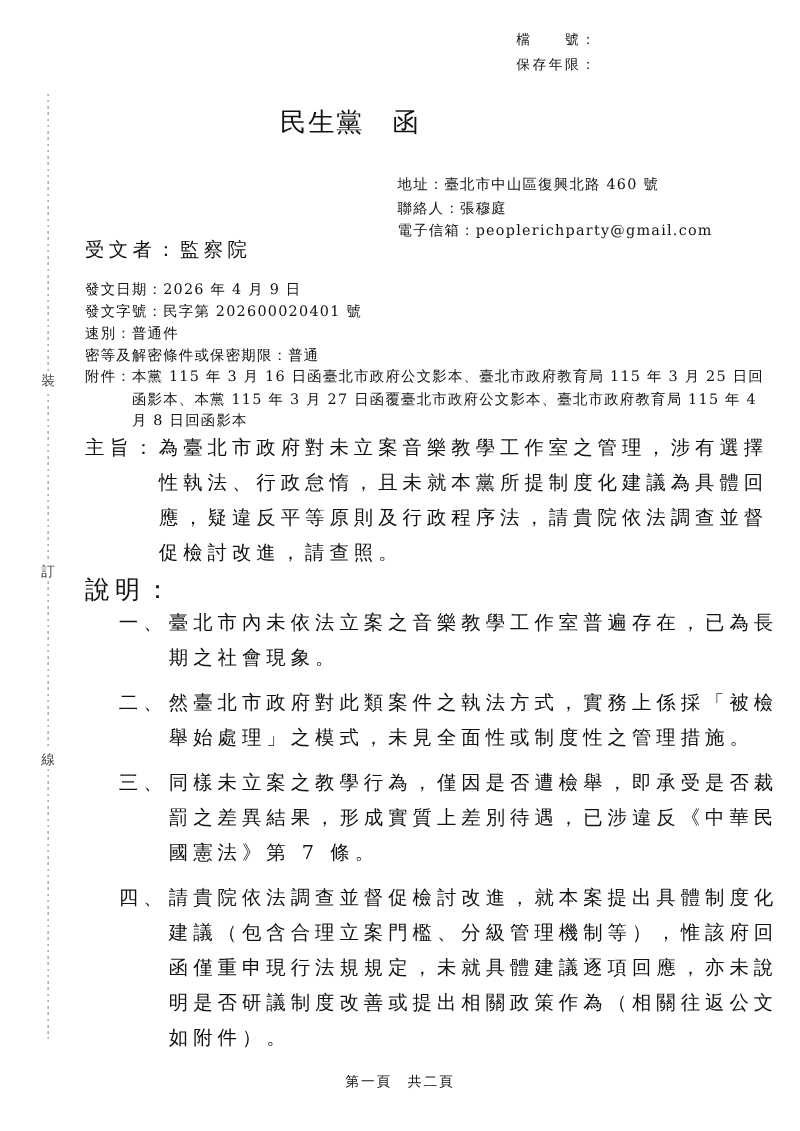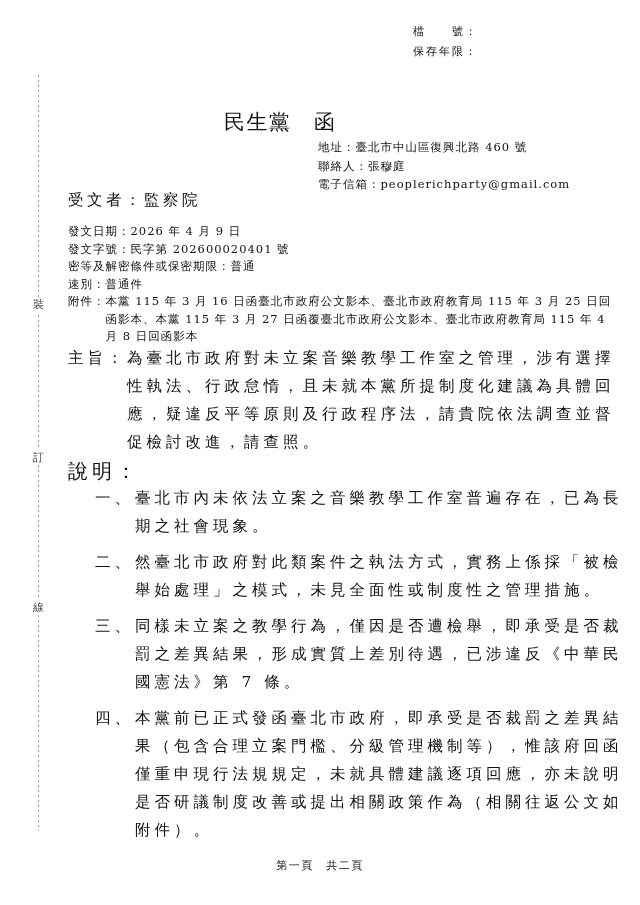--- a/index.html
+++ b/index.html
@@ -13,21 +13,21 @@
   }
   .binding-mark {
     position:absolute; left:30px; width:17px; text-align:center;
     font-size:11px; color:#444; background:#fff; line-height:15px;
   }
   .mark-zhuang { top:297px; }
   .mark-ding   { top:450px; }
   .mark-xian   { top:600px; }
 
   .fileno { position:absolute; left:413px; top:22px; font-size:11px; letter-spacing:2px; line-height:20px; }
-  .doc-title { position:absolute; left:224px; top:84px; font-size:21px; letter-spacing:1.5px; white-space:nowrap;margin-top:24px; }
+  .doc-title { position:absolute; left:224px; top:84px; font-size:21px; letter-spacing:1.5px; white-space:nowrap; }
   .letterhead { position:absolute; left:318px; top:138px; font-size:11.5px; letter-spacing:1px; line-height:18.5px; }
   .recipient { position:absolute; left:68px; top:190px; font-size:15.5px; letter-spacing:3.5px;text-align:right; }
 
   .meta { position:absolute; left:68px; top:223px; width:545px; font-size:11.5px; letter-spacing:1px; line-height:17.5px; }
   .hang { display:flex;justify-content:space-between; }
   .hang-label { flex:none; white-space:nowrap; }
   .hang-text { flex:1; }
 
   .subject { position:absolute; left:68px; top:344px; display:flex; font-size:15.5px; letter-spacing:4px; line-height:28px; }
   .subject-label { flex:none; width:59px; white-space:nowrap; }
@@ -63,22 +63,22 @@
     <div>地址：臺北市中山區復興北路 460 號</div>
     <div>聯絡人：張穆庭</div>
     <div>電子信箱：peoplerichparty@gmail.com</div>
   </div>
 
   <div class="recipient">受文者：監察院</div>
 
   <div class="meta">
     <div>發文日期：2026 年 4 月 9 日</div>
     <div>發文字號：民字第 202600020401 號</div>
+    <div>速別：普通件</div>
     <div>密等及解密條件或保密期限：普通</div>
-    <div>速別：普通件</div>
     <div class="hang">
       <span class="hang-label">附件：</span>
       <span class="hang-text">本黨 115 年 3 月 16 日函臺北市政府公文影本、臺北市政府教育局 115 年 3 月 25 日回函影本、本黨 115 年 3 月 27 日函覆臺北市政府公文影本、臺北市政府教育局 115 年 4 月 8 日回函影本</span>
     </div>
   </div>
 
   <div class="subject">
     <span class="subject-label">主旨：</span>
     <span class="subject-text">為臺北市政府對未立案音樂教學工作室之管理，涉有選擇性執法、行政怠惰，且未就本黨所提制度化建議為具體回應，疑違反平等原則及行政程序法，請貴院依法調查並督促檢討改進，請查照。</span>
   </div>
@@ -93,19 +93,19 @@
     <div class="item">
       <span class="item-no">二、</span>
       <span class="item-text">然臺北市政府對此類案件之執法方式，實務上係採「被檢舉始處理」之模式，未見全面性或制度性之管理措施。</span>
     </div>
     <div class="item">
       <span class="item-no">三、</span>
       <span class="item-text">同樣未立案之教學行為，僅因是否遭檢舉，即承受是否裁罰之差異結果，形成實質上差別待遇，已涉違反《中華民國憲法》第 7 條。</span>
     </div>
     <div class="item">
       <span class="item-no">四、</span>
-      <span class="item-text">本黨前已正式發函臺北市政府，即承受是否裁罰之差異結果（包含合理立案門檻、分級管理機制等），惟該府回函僅重申現行法規規定，未就具體建議逐項回應，亦未說明是否研議制度改善或提出相關政策作為（相關往返公文如附件）。</span>
+      <span class="item-text">請貴院依法調查並督促檢討改進，就本案提出具體制度化建議（包含合理立案門檻、分級管理機制等），惟該府回函僅重申現行法規規定，未就具體建議逐項回應，亦未說明是否研議制度改善或提出相關政策作為（相關往返公文如附件）。</span>
     </div>
   </div>
 
   <div class="doc-footer">第一頁　共二頁</div>
 
 </div>
 
 </body></html>

